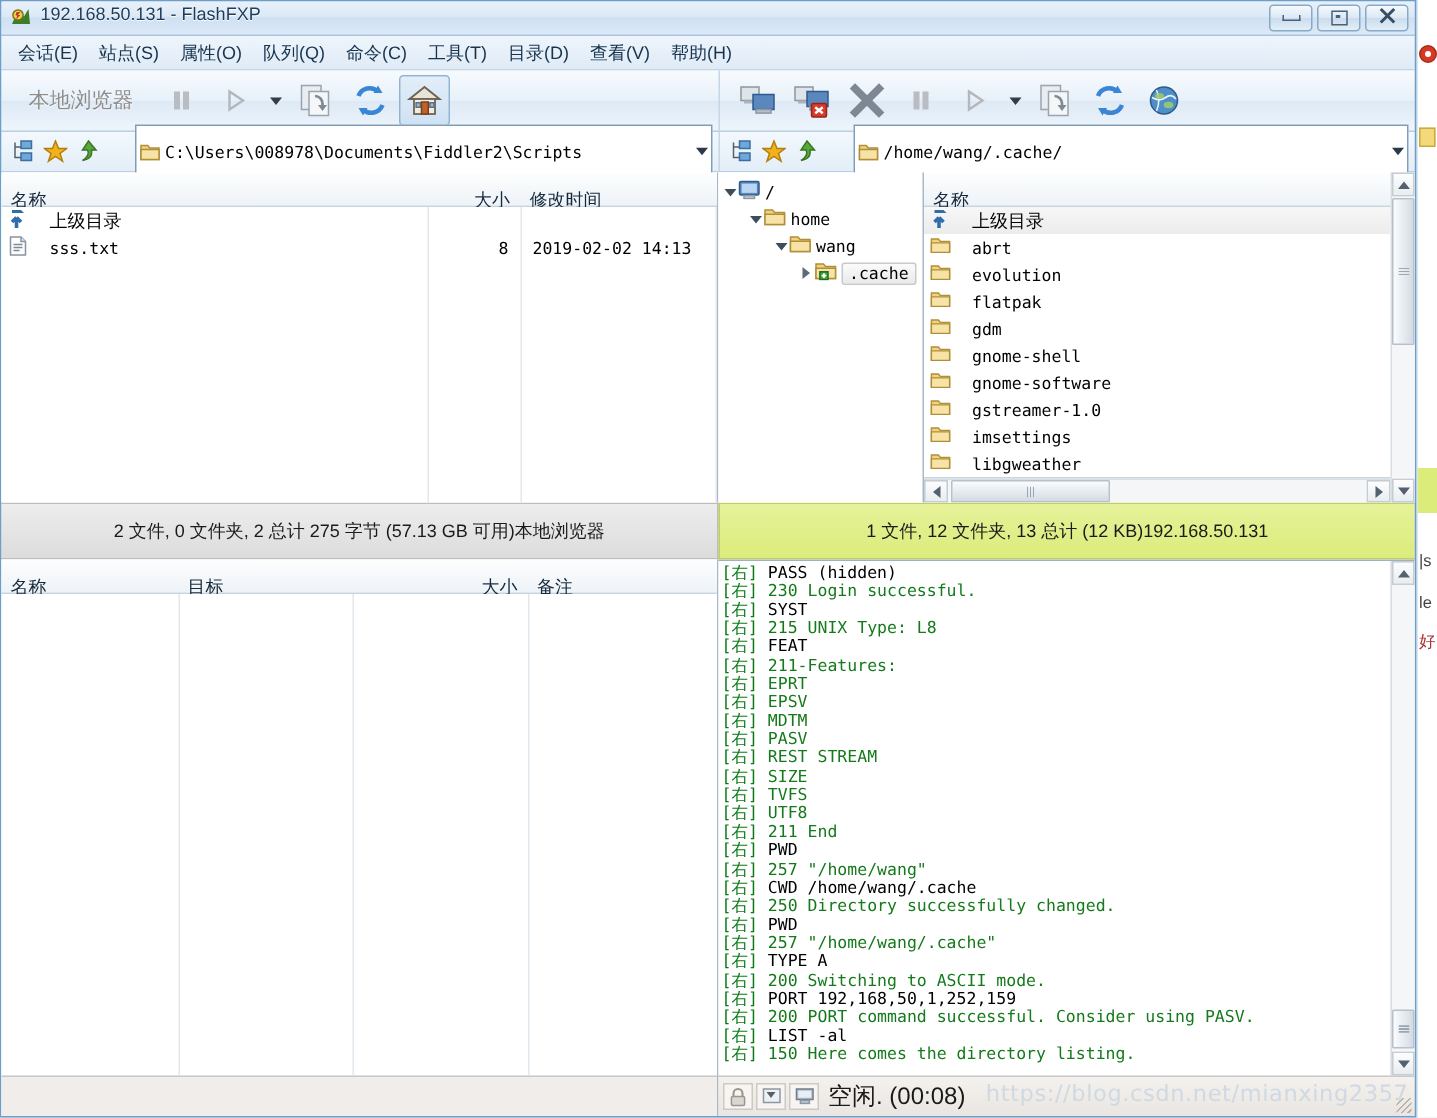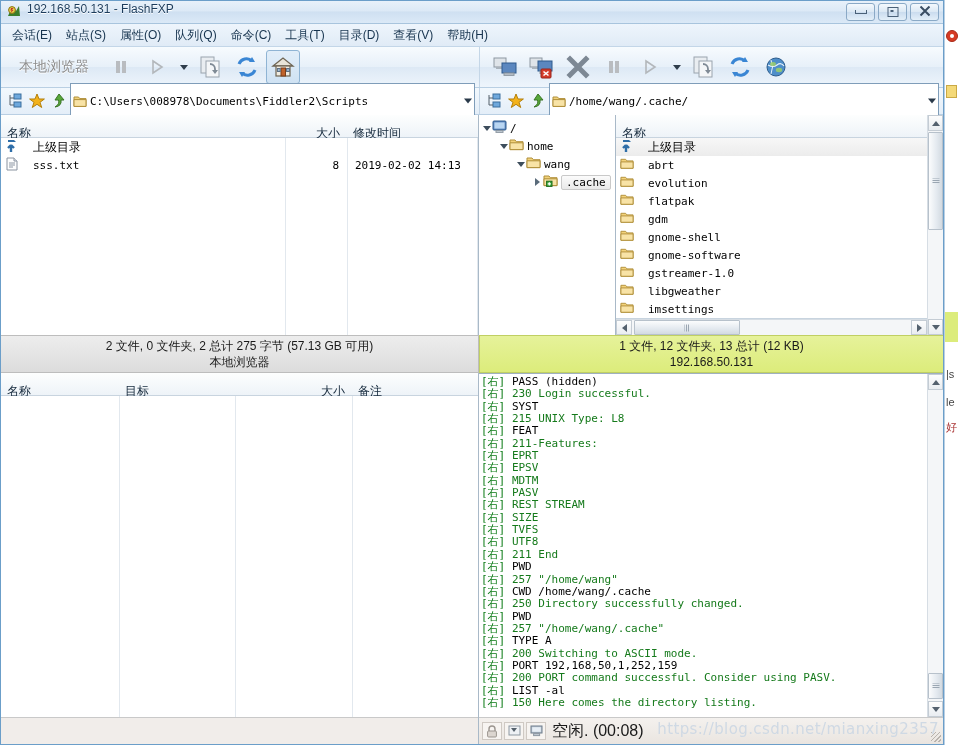--- a/index.html
+++ b/index.html
@@ -96,21 +96,21 @@
     height:26px;flex:0 0 26px;display:flex;
     background:linear-gradient(to bottom,#f2f8fd,#e4eef8);
     border-bottom:1px solid #b9cfe3;
   }
   .addrhalf{display:flex;align-items:center;height:100%;padding:0 3px;box-sizing:border-box;}
   .addrhalf.left{width:478px;}
   .addrhalf.right{flex:1;border-left:1px solid #c4d6e7;}
   .abtn{width:20px;height:20px;margin:0 1px;display:flex;align-items:center;justify-content:center;border-radius:2px;}
   .pathbox{
     flex:1;height:36px;background:#fff;border:1px solid #7f9db9;
-    display:flex;align-items:center;margin-left:0;margin-right:1px;
+    display:flex;align-items:center;margin-left:20px;margin-right:1px;
     position:relative;box-sizing:border-box;
   }
   .pathbox .pf{margin:0 3px 0 2px;display:flex;align-items:center;}
   .pathbox .ptxt{
     font-family:"DejaVu Sans Mono","Liberation Mono",monospace;
     font-size:11px;color:#000;white-space:nowrap;overflow:hidden;
   }
   .pathbox .pdrop{
     position:absolute;right:2px;top:50%;transform:translateY(-50%);
     width:0;height:0;border-left:4px solid transparent;border-right:4px solid transparent;
@@ -198,21 +198,21 @@
     background:repeating-linear-gradient(to right,#9aa6b2 0 1px,transparent 1px 2px);}
   .tri{width:0;height:0;}
   .tri.up{border-left:4px solid transparent;border-right:4px solid transparent;border-bottom:5px solid #54616e;}
   .tri.down{border-left:4px solid transparent;border-right:4px solid transparent;border-top:5px solid #54616e;}
   .tri.left{border-top:4px solid transparent;border-bottom:4px solid transparent;border-right:5px solid #54616e;}
   .tri.right{border-top:4px solid transparent;border-bottom:4px solid transparent;border-left:5px solid #54616e;}
 
   
   .statusrow{flex:0 0 38px;display:flex;}
   .stbox{
-    display:flex;flex-direction:column;align-items:center;justify-content:center;
+    display:flex;flex-direction:row;align-items:center;justify-content:center;
     font-size:12px;color:#1a1a1a;box-sizing:border-box;line-height:16px;
   }
   .stbox.left{width:478px;background:linear-gradient(to bottom,#ededed,#dcdcdc);
     border:1px solid #bdbdbd;border-left:none;}
   .stbox.right{flex:1;background:linear-gradient(to bottom,#e6f29a,#dcec7b);
     border:1px solid #c0cf63;border-right:none;}
 
   
   .bottom{flex:1;display:flex;min-height:0;}
   .queue{width:478px;display:flex;flex-direction:column;background:#fff;
@@ -670,30 +670,30 @@
                   </svg></span>
                 <span class="nm">gstreamer-1.0</span>
               </div>
             </div>
           <div class="row">
               <div class="c-name" style="flex:1">
                 <span><svg width="14" height="13" viewBox="0 0 15 13">
                     <path d="M1 2 H6 L7.4 3.7 H14 V11.6 H1 Z" fill="#f2d27a" stroke="#b08f3a"></path>
                     <path d="M1 4.8 H14 V11.6 H1 Z" fill="#f8e3a6" stroke="#b08f3a"></path>
                   </svg></span>
-                <span class="nm">libgweather</span>
+                <span class="nm">imsettings</span>
               </div>
             </div>
           <div class="row">
               <div class="c-name" style="flex:1">
                 <span><svg width="14" height="13" viewBox="0 0 15 13">
                     <path d="M1 2 H6 L7.4 3.7 H14 V11.6 H1 Z" fill="#f2d27a" stroke="#b08f3a"></path>
                     <path d="M1 4.8 H14 V11.6 H1 Z" fill="#f8e3a6" stroke="#b08f3a"></path>
                   </svg></span>
-                <span class="nm">imsettings</span>
+                <span class="nm">libgweather</span>
               </div>
             </div>
         </div>
         <div class="hsb">
           <div class="sbtn">
               <span class="tri left"></span>
             </div>
           <div class="strack">
             <div class="sthumb" style="left:2px;width:106px">
                 <span class="grip"></span>

